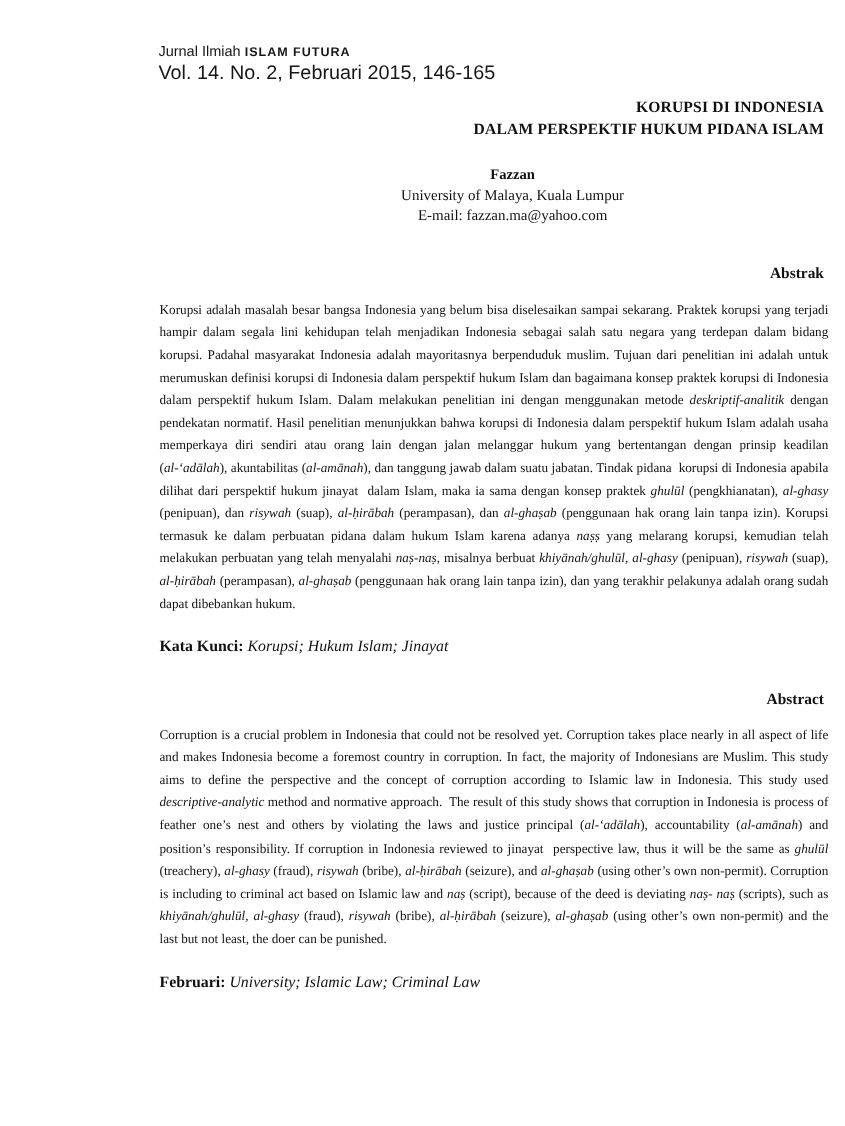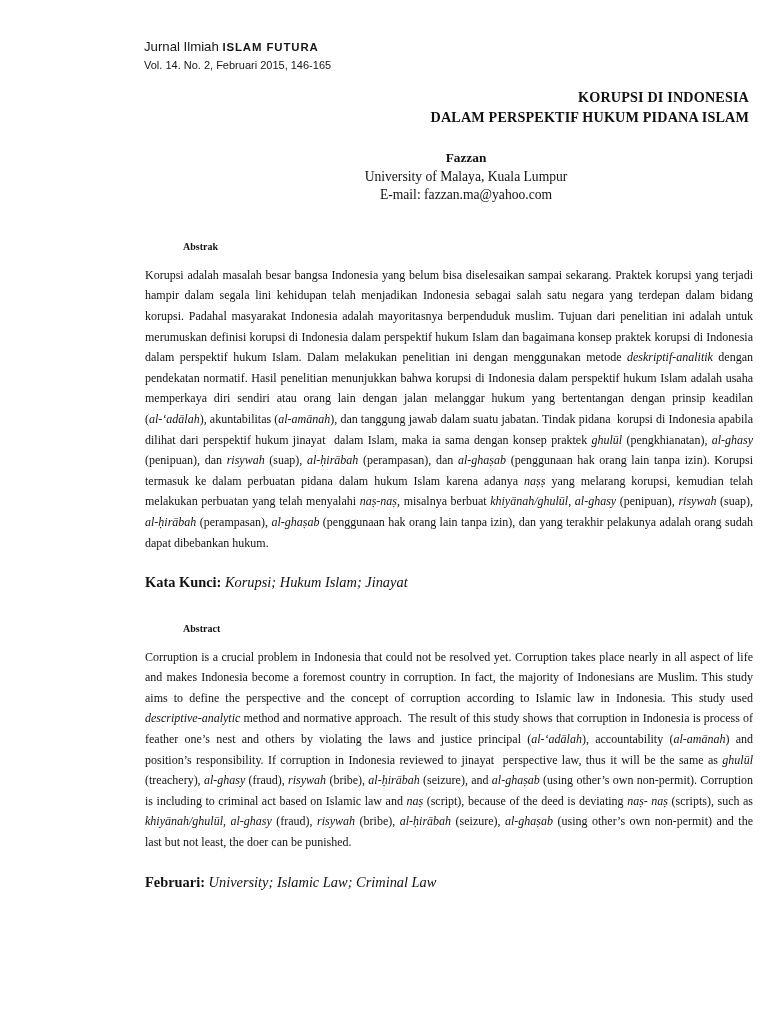--- a/index.html
+++ b/index.html
@@ -32,21 +32,21 @@
     color: #161616;
     margin-left: -1px;
   }
   .running-head .journal-name {
     font-weight: bold;
     font-size: 11.4px;
     letter-spacing: 0.9px;
   }
   .running-head .volume-line {
     display: block;
-    font-size: 11px;
+    font-size: 18px;
   }
 
   
   .title-block {
     text-align: right;
     margin-top: 14px;
     margin-left: 38px;
     margin-right: -32px;
   }
   .title-line {
@@ -68,23 +68,23 @@
   .author-name {
     font-weight: bold;
     font-size: 13.3px;
   }
   .author-affil, .author-email {
     display: block;
   }
 
   
   .section-heading {
-    text-align: left;
+    text-align: right;
     font-weight: bold;
-    font-size: 10px;
+    font-size: 14px;
     margin-left: 38px;
     margin-right: -32px;
   }
   .abstrak-heading { margin-top: 36px; }
   .abstract-heading { margin-top: 30px; }
 
   .abstract-body {
     margin-top: 13px;
     font-size: 12px;
     line-height: 20.6px;

